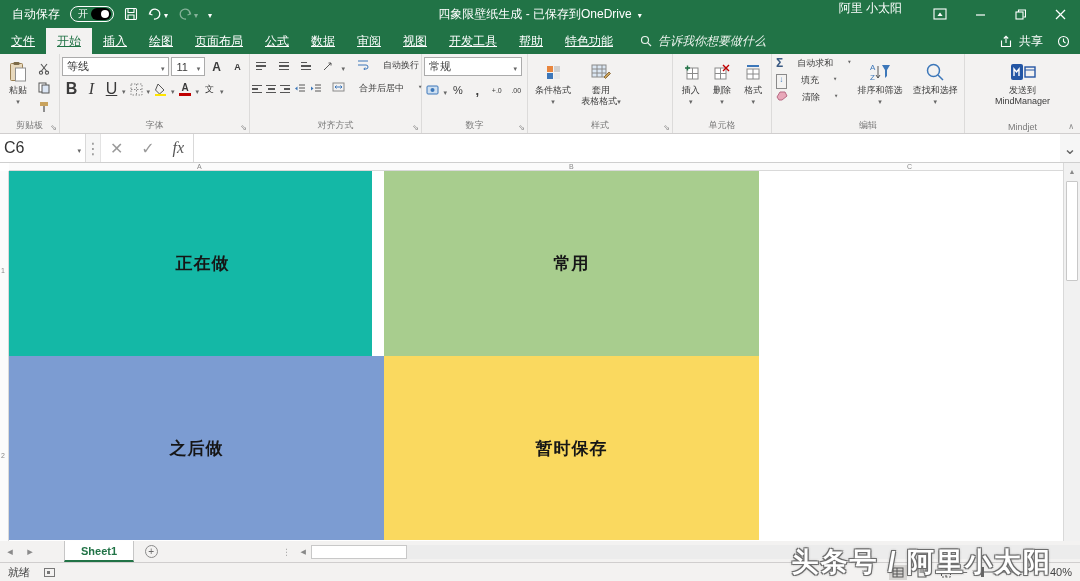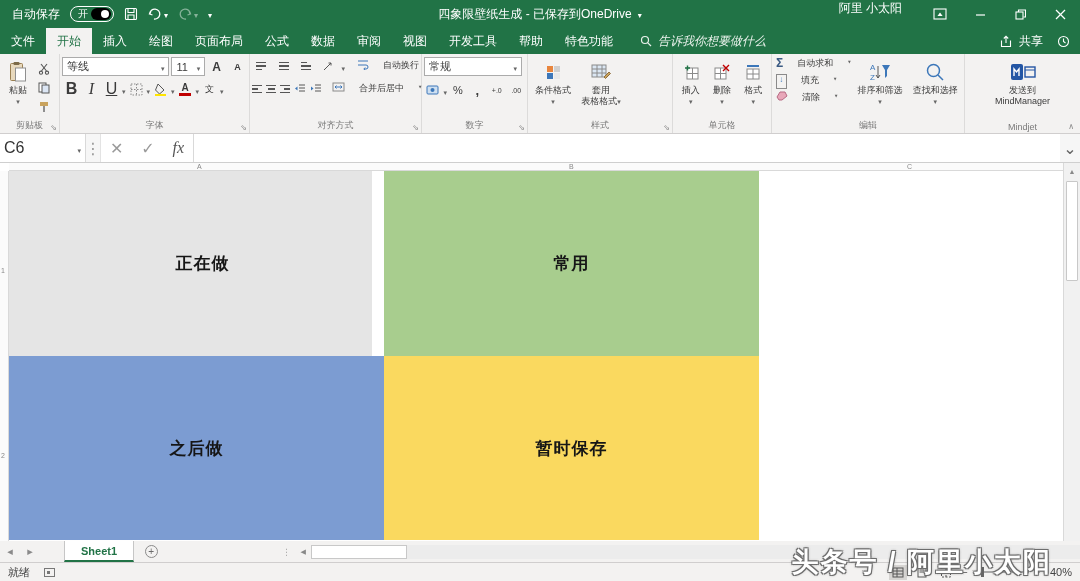--- a/index.html
+++ b/index.html
@@ -22,21 +22,21 @@
   .caret::after { content:"▾"; font-size:8px; line-height:1; }
   .tb-title { position:absolute; left:50%; transform:translateX(-50%); top:0; height:28px;
     display:flex; align-items:center; gap:6px; white-space:nowrap; }
   .tb-right { position:absolute; right:0; top:0; height:28px; display:flex; align-items:flex-start; }
   .tb-right .uname { margin-right:18px; }
   .winbtn { width:40px; height:28px; display:flex; align-items:center; justify-content:center; cursor:pointer; }
 
   
   #tabrow { position:absolute; left:0; top:28px; width:1080px; height:26px;
     background:#217346; display:flex; align-items:stretch; color:#fff; font-size:12px; }
-  .tab { padding:0 11px; display:flex; align-items:center; cursor:pointer; white-space:nowrap; }
+  .tab { padding:0 11px; display:flex; align-items:center; cursor:pointer; white-space:nowrap;text-decoration:underline; }
   .tab.active { background:#f3f2f1; color:#217346; }
   .searchbox { display:flex; align-items:center; gap:6px; margin-left:16px; color:#eaf2ec; cursor:text; white-space:nowrap;font-style:italic; }
   .tabspacer { flex:1; }
   .share { display:flex; align-items:center; gap:5px; margin-right:14px; cursor:pointer; }
   .histbtn { display:flex; align-items:center; margin-right:10px; cursor:pointer; }
 
   
   #ribbon { position:absolute; left:0; top:54px; width:1080px; height:80px;
     background:#f3f2f1; border-bottom:1px solid #d0cece; display:flex; color:#3b3b3b; }
   .group { position:relative; border-right:1px solid #dcdbda; padding:3px 2px 13px 2px; flex:none; }
@@ -588,21 +588,21 @@
   <div id="grid">
     <div id="colstrip">
       <span style="left:188px">A</span>
       <span style="left:560px">B</span>
       <span style="left:898px">C</span>
     </div>
     <div id="rowstrip">
       <span style="top:96px">1</span>
       <span style="top:281px">2</span>
     </div>
-    <div class="quad" style="left: 9px; top: 8px; width: 363px; height: 185px; background-color: #e5e5e5; padding-left: 24px;">
+    <div class="quad" style="left: 9px; top: 8px; width: 363px; height: 185px; background-color: #14b8a6; padding-left: 24px;">
         <span>正在做</span>
       </div>
     <div class="quad" style="left: 384px; top: 8px; width: 375px; height: 185px; background-color: rgb(168, 205, 142);">
         <span>常用</span>
       </div>
     <div class="quad" style="left: 9px; top: 193px; width: 375px; height: 184px; background-color: rgb(124, 156, 210);">
         <span>之后做</span>
       </div>
     <div class="quad" style="left: 384px; top: 193px; width: 375px; height: 184px; background-color: rgb(250, 217, 95);">
         <span>暂时保存</span>

